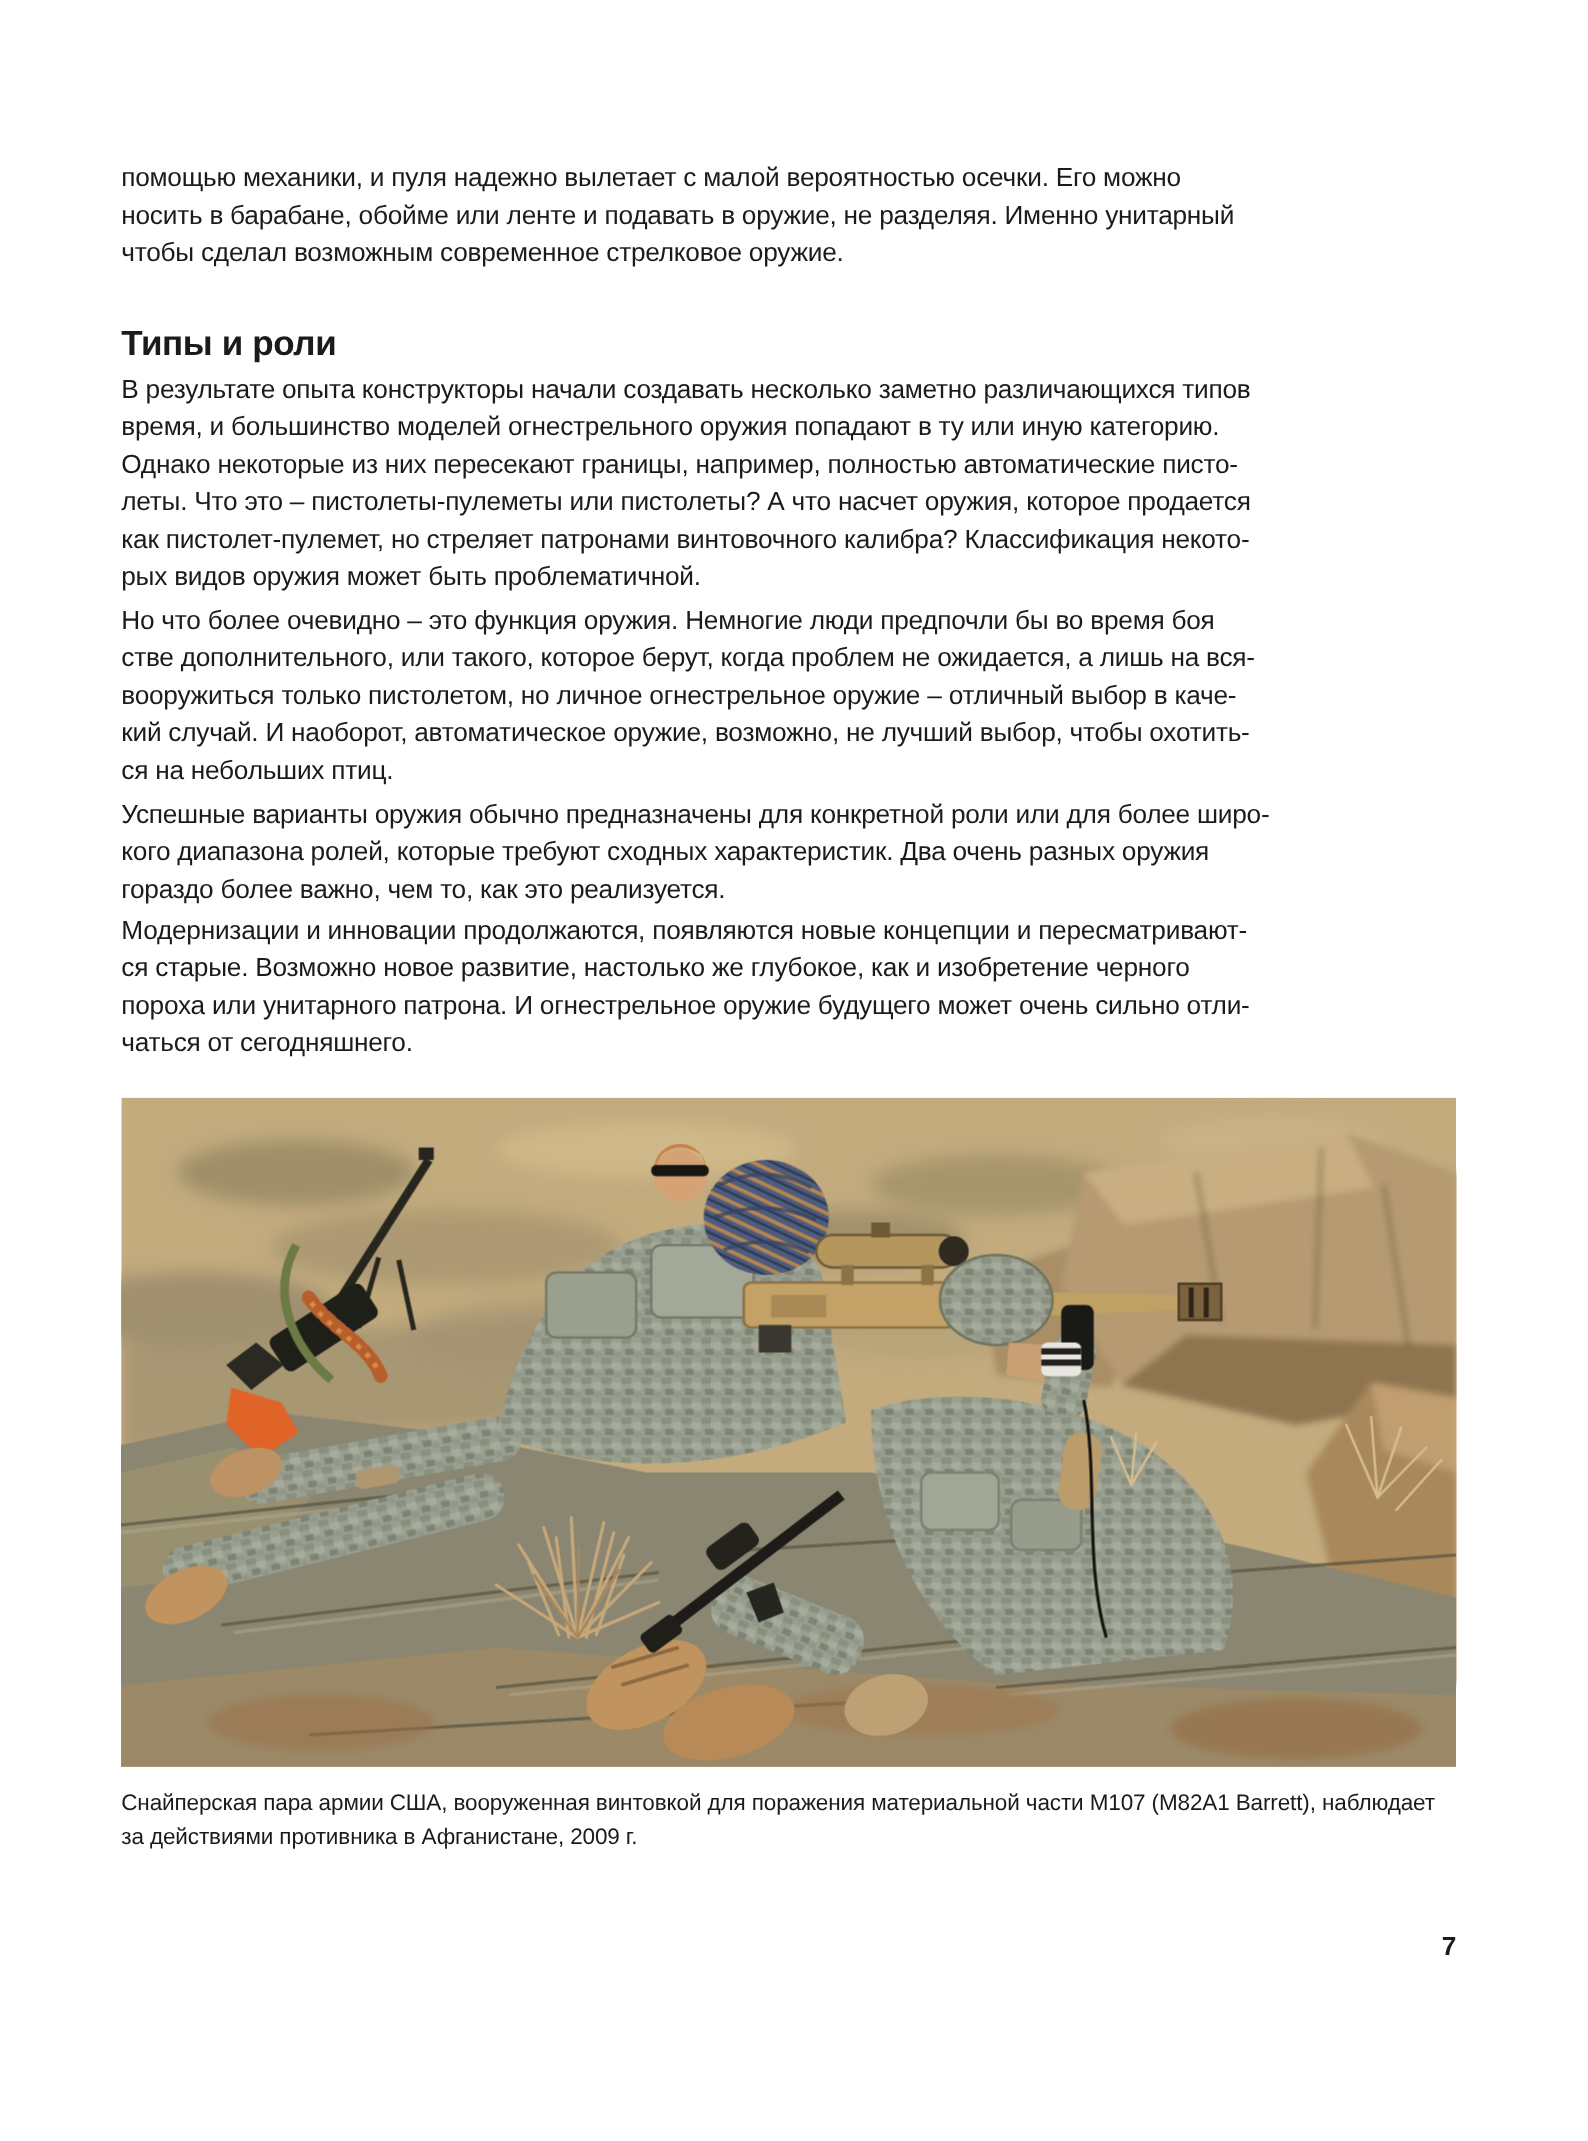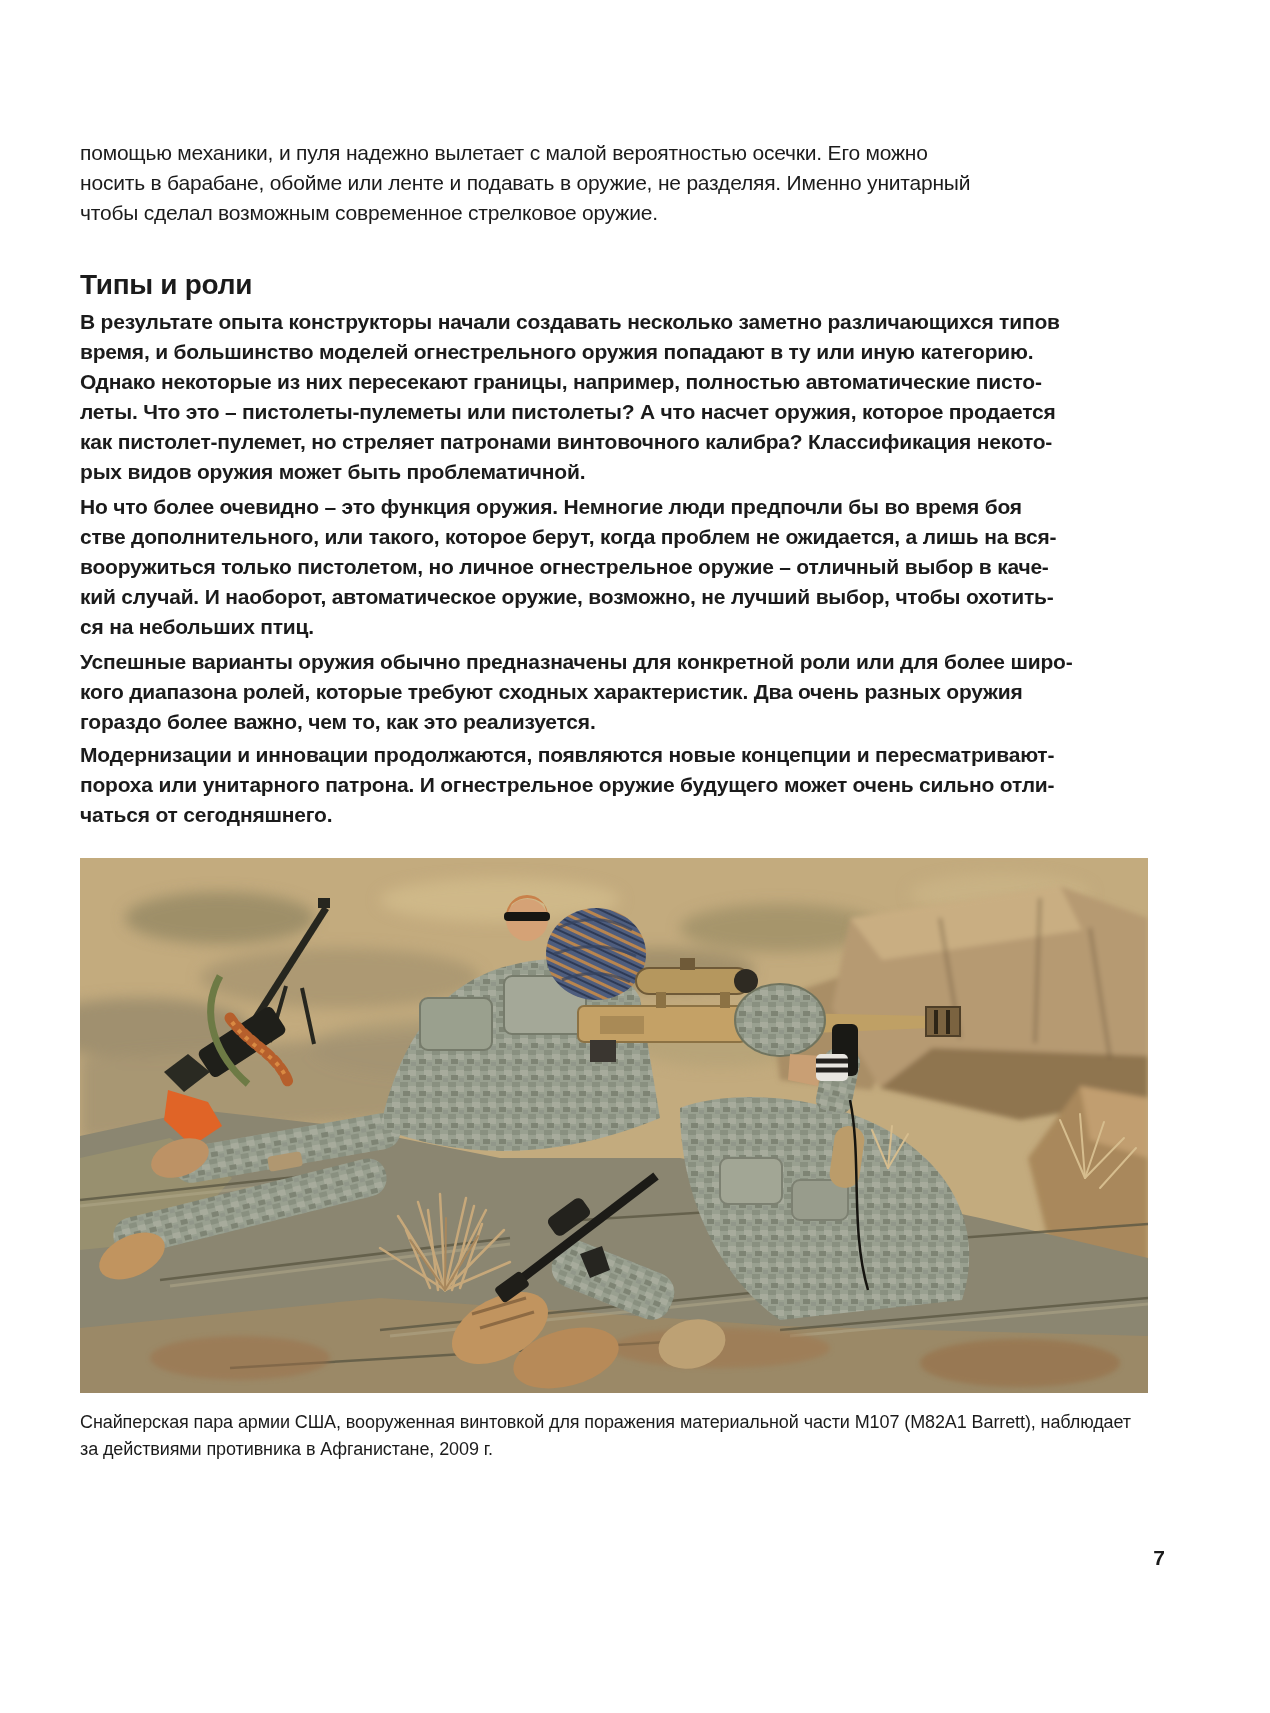--- a/index.html
+++ b/index.html
@@ -7,39 +7,38 @@
     position:relative;
     width:1270px;height:1713px;
     background:#ffffff;
     font-family:"Liberation Sans", sans-serif;
     color:#1b1b1b;
     overflow:hidden;
     margin:0 auto;
   }
   .column{
     position:absolute;
-    left:80px;top:128px;
+    left:97px;top:128px;
     width:1068px;
-    margin-top:10px;
   }
   .bodytext{
     font-size:21px;
     line-height:30px;
     letter-spacing:-0.2px;
     color:#1b1b1b;
   }
   .bodytext .tline{white-space:nowrap;}
   .heading{
     font-size:28px;
     line-height:34px;
     font-weight:bold;
     letter-spacing:-0.3px;
     margin-top:40px;
   }
-  .para{margin-top:5px;font-weight:bold;}
+  .para{margin-top:5px;}
   .para.tight{margin-top:3px;}
   .photo-wrap{
     margin-top:28px;
     width:1068px;height:535px;
     overflow:hidden;
     line-height:0;
   }
   .caption{
     margin-top:16px;
     font-size:18px;
@@ -90,20 +89,21 @@
     </div>
 
     <div class="bodytext para">
       <div class="tline">Успешные варианты оружия обычно предназначены для конкретной роли или для более широ-</div>
       <div class="tline">кого диапазона ролей, которые требуют сходных характеристик. Два очень разных оружия</div>
       <div class="tline">гораздо более важно, чем то, как это реализуется.</div>
     </div>
 
     <div class="bodytext para tight">
       <div class="tline">Модернизации и инновации продолжаются, появляются новые концепции и пересматривают-</div>
+      <div class="tline">ся старые. Возможно новое развитие, настолько же глубокое, как и изобретение черного</div>
       <div class="tline">пороха или унитарного патрона. И огнестрельное оружие будущего может очень сильно отли-</div>
       <div class="tline">чаться от сегодняшнего.</div>
     </div>
 
     <div class="photo-wrap">
       <svg width="1068" height="535" viewBox="0 0 1068 535" xmlns="http://www.w3.org/2000/svg">
         <defs>
           <linearGradient id="bgGrad" x1="0" y1="0" x2="0" y2="1">
             <stop offset="0" stop-color="#c7af82"></stop>
             <stop offset="0.6" stop-color="#b89e72"></stop>

